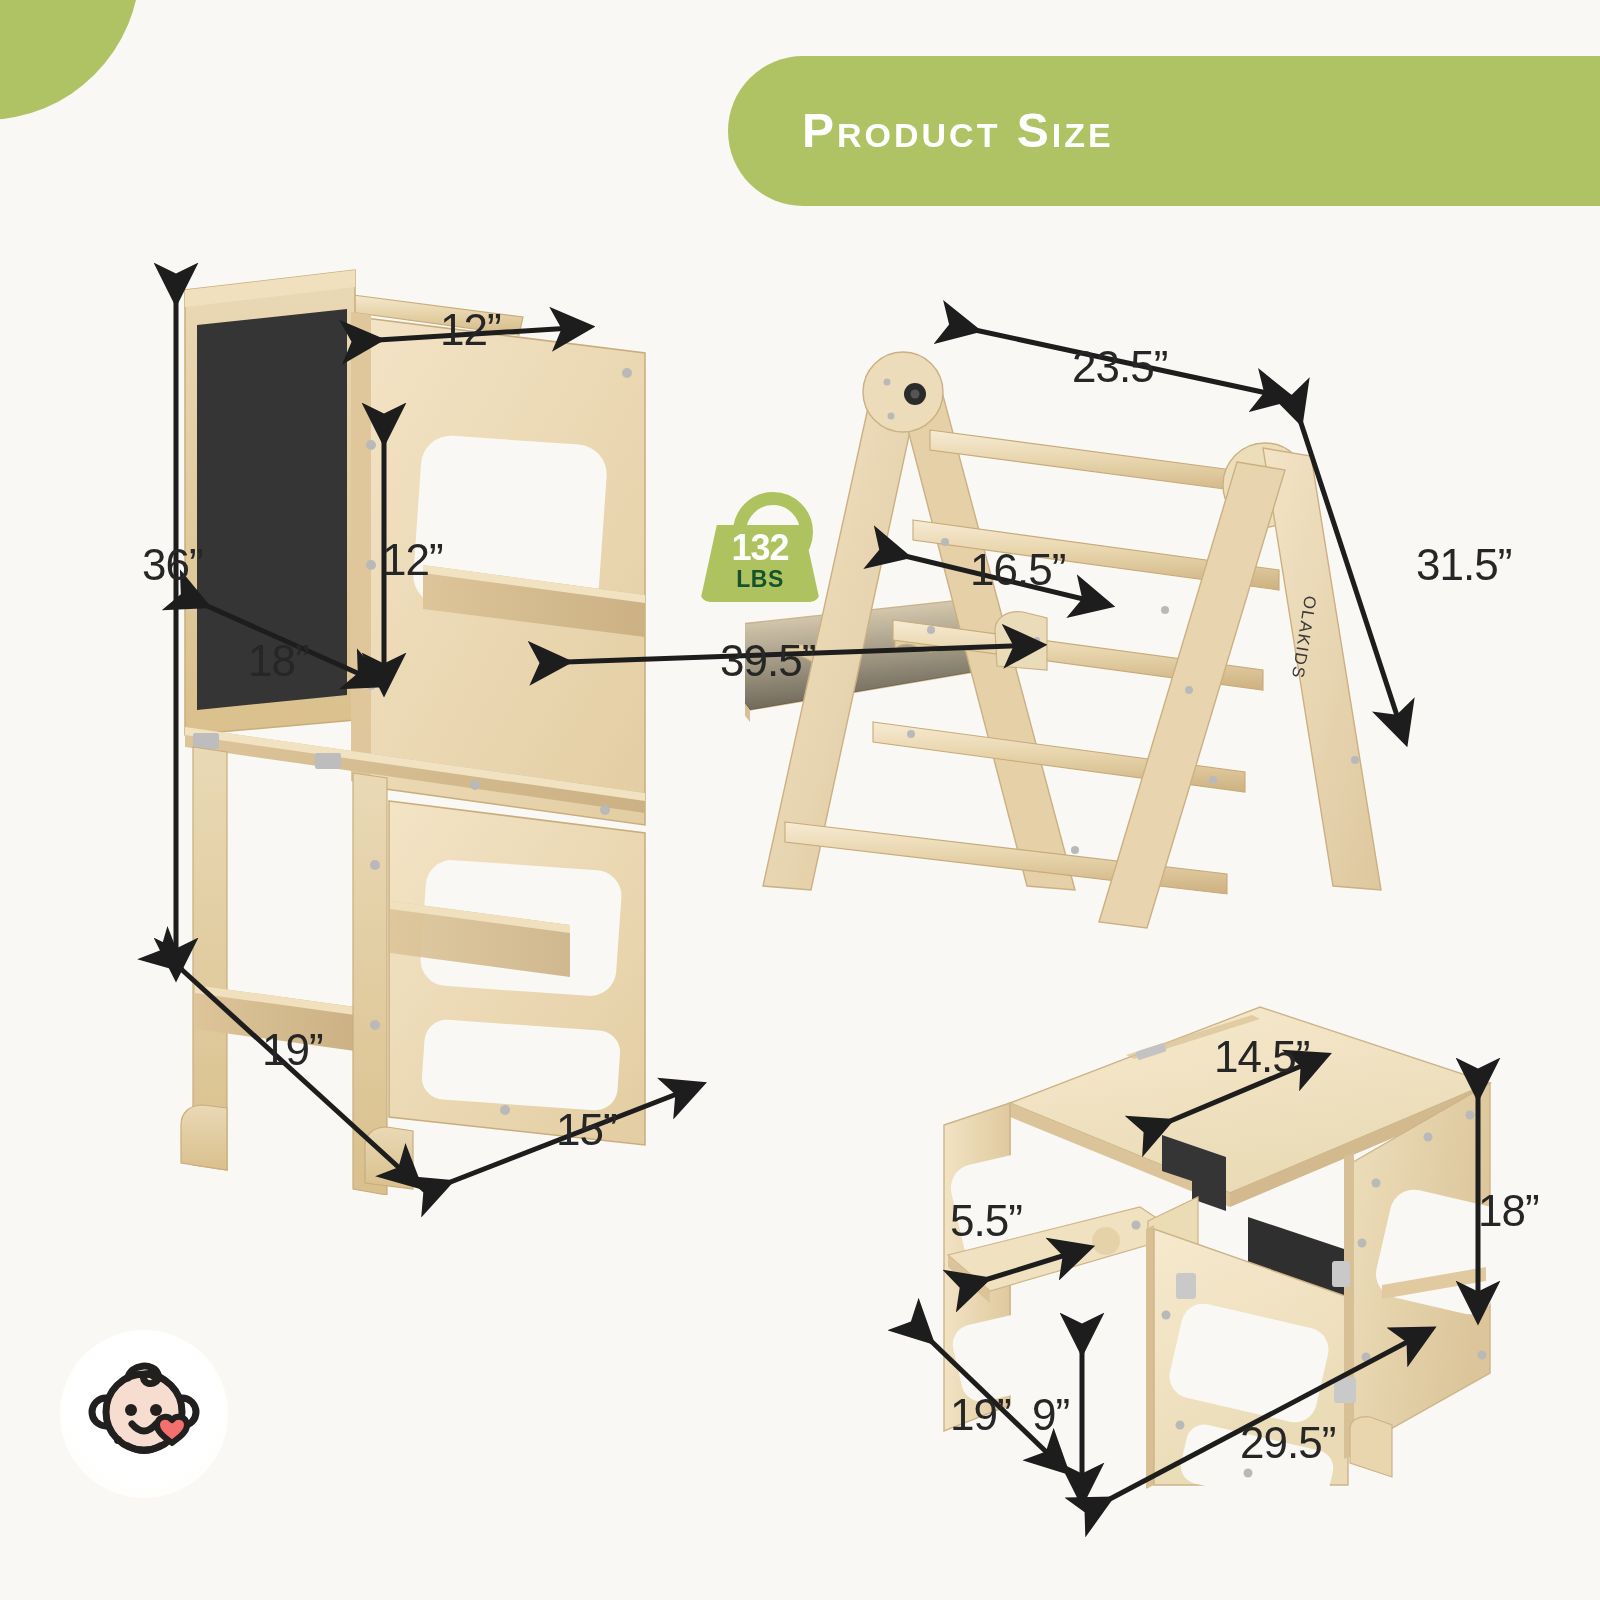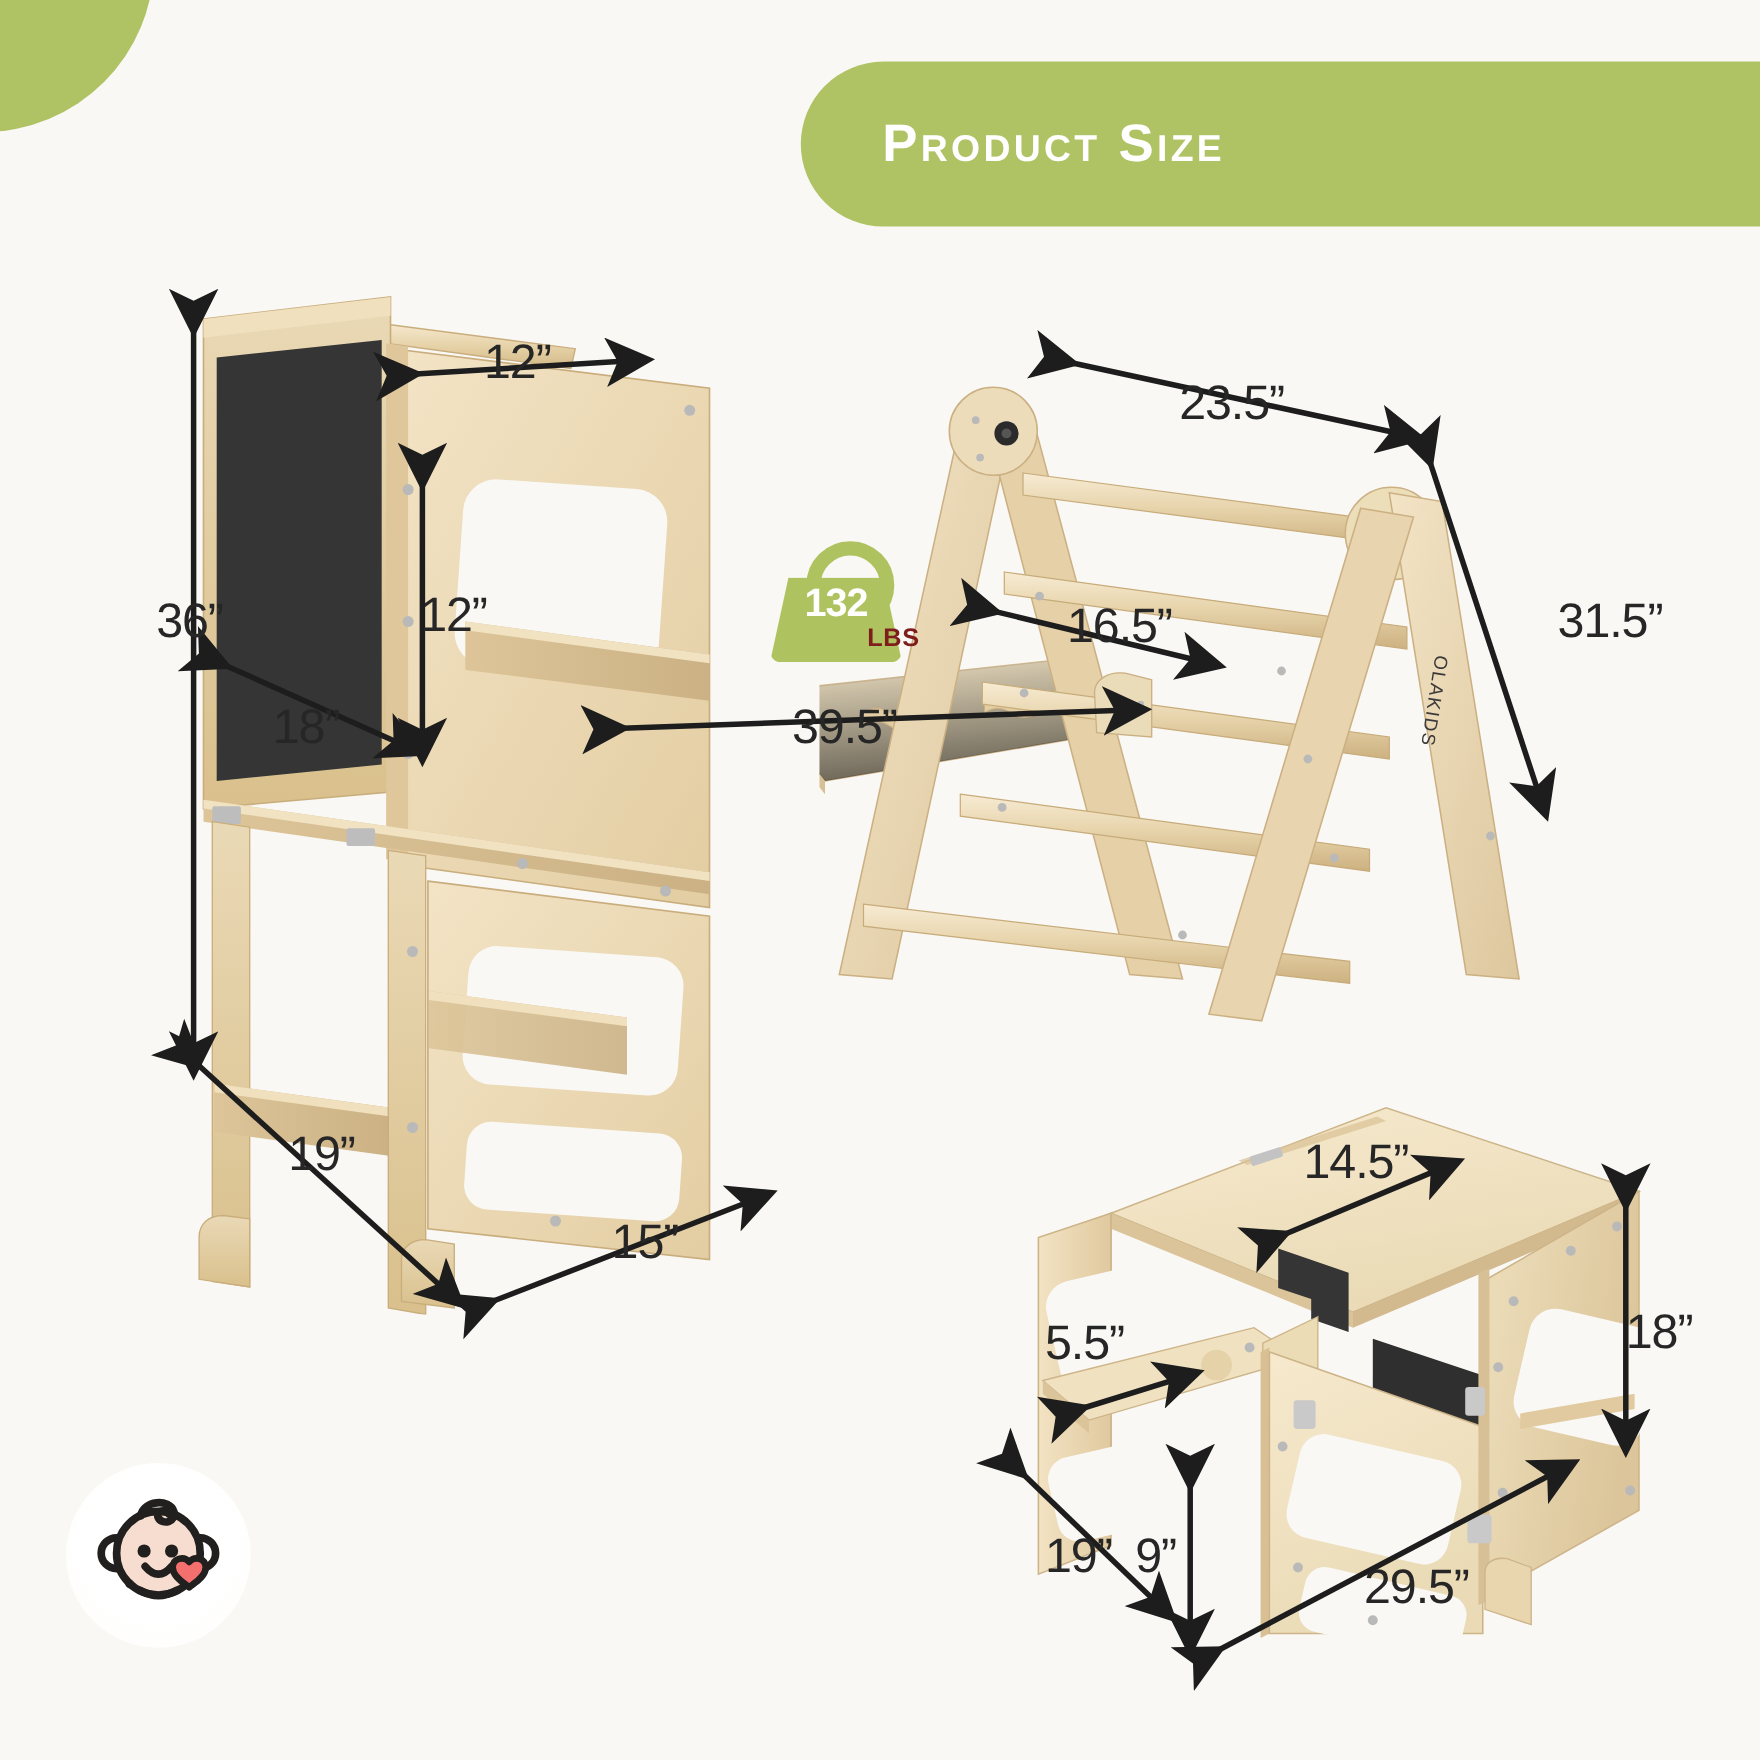--- a/index.html
+++ b/index.html
@@ -66,22 +66,22 @@
     width:120px;height:77px;background:#aec35f;
     border-radius:14px 14px 10px 10px;
     clip-path:polygon(14% 0,86% 0,100% 100%,0 100%);
   }
   .wb-num{
     position:absolute;left:0;top:38px;width:120px;
     text-align:center;color:#fff;font-size:36px;font-weight:bold;
     line-height:1;letter-spacing:-1px;
   }
   .wb-unit{
-    position:absolute;left:16px;top:76px;width:120px;
-    text-align:right;color:#7f1d1d;font-size:23px;font-weight:bold;
+    position:absolute;left:0;top:76px;width:120px;
+    text-align:center;color:#14532d;font-size:23px;font-weight:bold;
     line-height:1;letter-spacing:0.5px;
   }
 
   
   .age-row{position:absolute;left:60px;top:1330px;display:flex;align-items:center;}
   .baby-chip{
     width:168px;height:168px;border-radius:50%;
     background:radial-gradient(circle at 50% 45%,#ffffff 55%,#fdfcf8 100%);
     display:flex;align-items:center;justify-content:center;
     flex:0 0 auto;
@@ -364,21 +364,21 @@
   <div class="dim" style="left:382px;top:535px;">12”</div>
   <div class="dim" style="left:248px;top:636px;">18”</div>
   <div class="dim" style="left:262px;top:1025px;">19”</div>
   <div class="dim" style="left:556px;top:1105px;">15”</div>
 
   <div class="dim" style="left:1072px;top:342px;">23.5”</div>
   <div class="dim" style="left:1416px;top:540px;">31.5”</div>
   <div class="dim" style="left:970px;top:545px;">16.5”</div>
   <div class="dim" style="left:720px;top:636px;">39.5”</div>
 
-  <div class="dim" style="left:1185px;top:1032px;text-align:center;">14.5”</div>
+  <div class="dim" style="left:1214px;top:1032px;text-align:center;">14.5”</div>
   <div class="dim" style="left:950px;top:1196px;">5.5”</div>
   <div class="dim" style="left:1478px;top:1186px;">18”</div>
   <div class="dim" style="left:950px;top:1390px;">19”</div>
   <div class="dim" style="left:1032px;top:1390px;">9”</div>
   <div class="dim" style="left:1240px;top:1418px;">29.5”</div>
 
   <div class="weight-badge">
     <div class="wb-ring"></div>
     <div class="wb-body"></div>
     <div class="wb-num">132</div>

